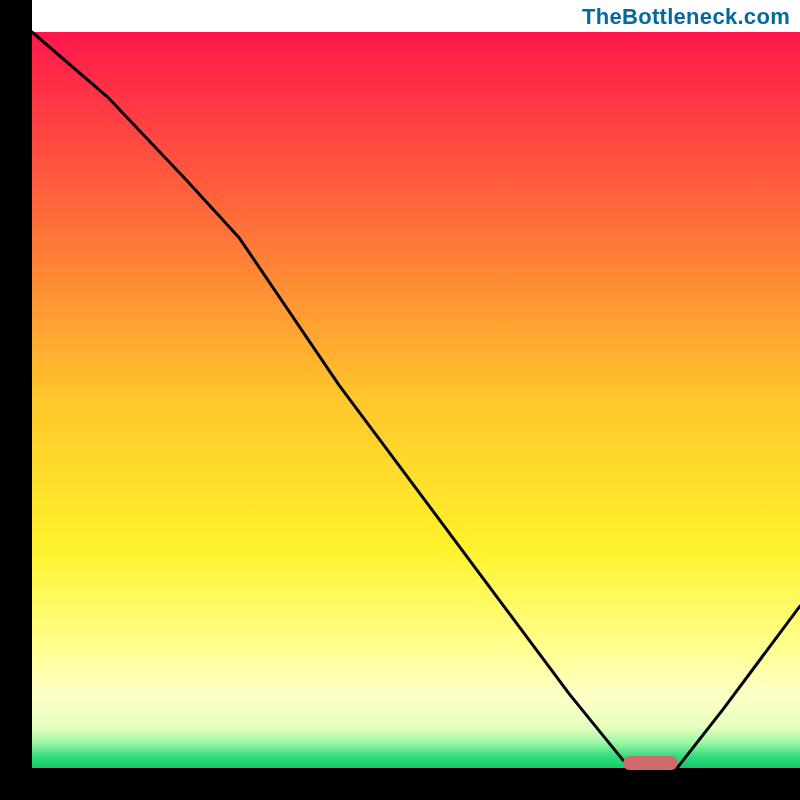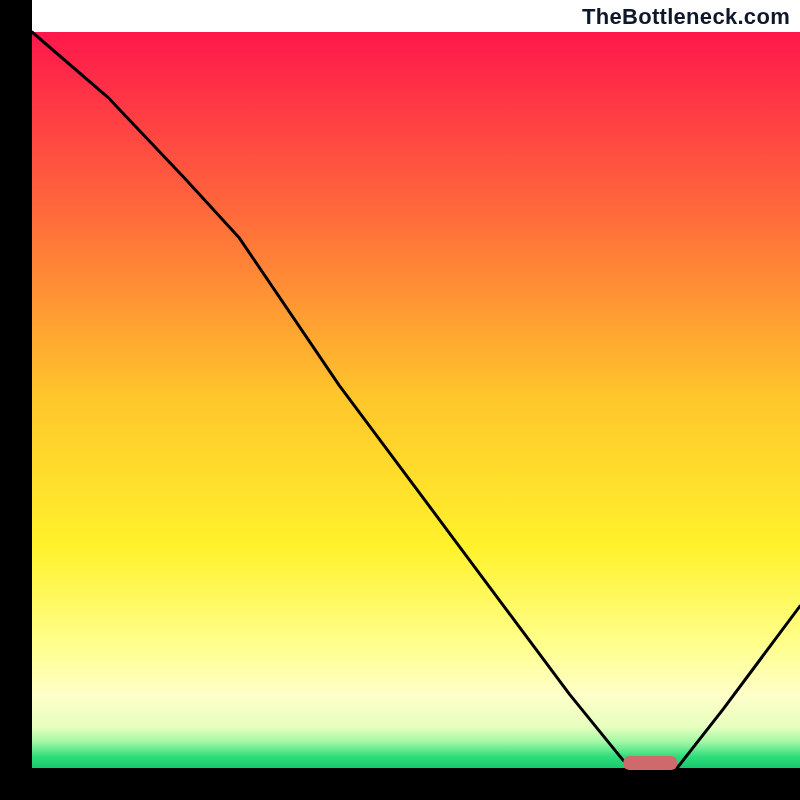--- a/index.html
+++ b/index.html
@@ -15,21 +15,21 @@
     position: relative;
     width: 800px;
     height: 800px;
   }
   .watermark {
     position: absolute;
     top: 4px;
     right: 10px;
     font-size: 22px;
     font-weight: bold;
-    color: #0f172a;
+    color: #0369a1;
     letter-spacing: 0.3px;
     text-align: right;
   }
   svg { display: block; }
 </style>
 </head>
 <body>
 
 <div class="wrap">
 

